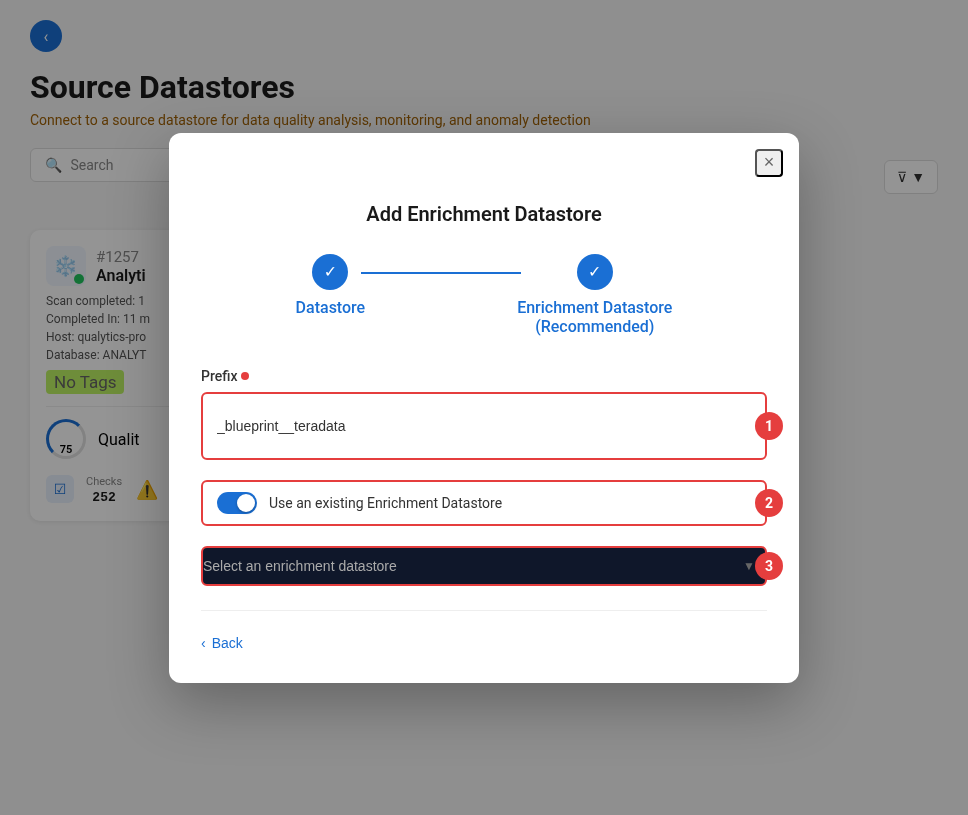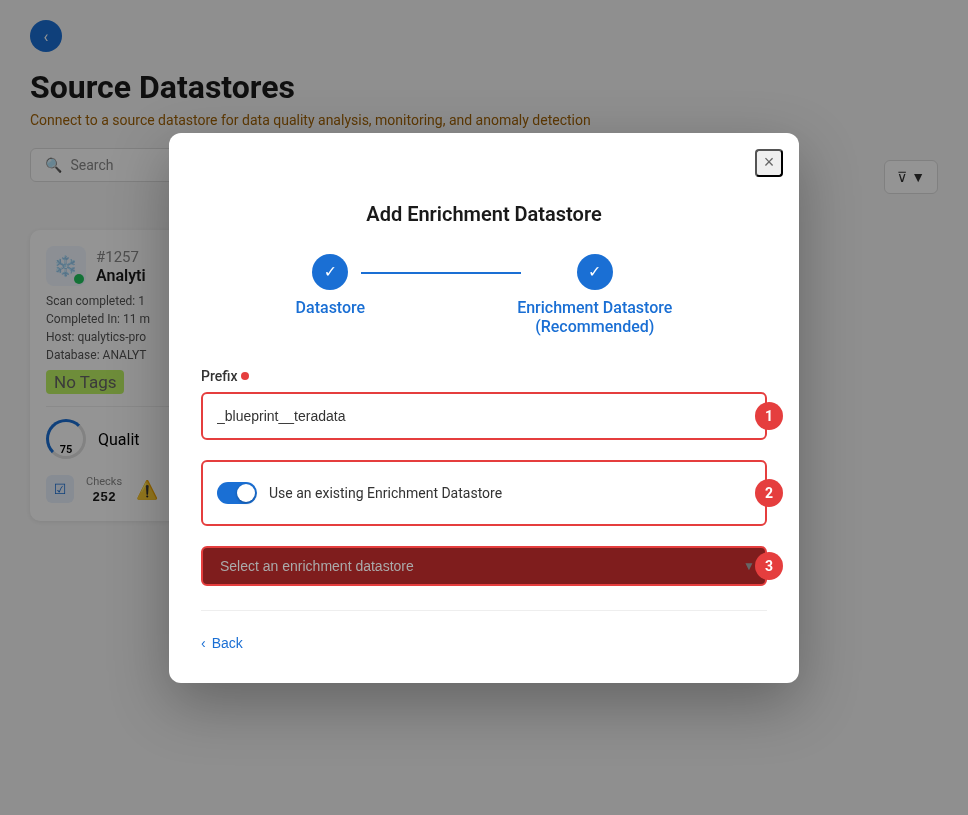--- a/index.html
+++ b/index.html
@@ -330,34 +330,34 @@
     }
 
     .field-wrapper {
       position: relative;
     }
 
     .text-input {
       width: 100%;
       border: 2px solid #e53e3e;
       border-radius: 6px;
-      padding: 14px 14px;
+      padding: 24px 14px;
       font-size: 14px;
       color: #333;
       outline: none;
       background: white;
     }
 
     .toggle-row {
       display: flex;
       align-items: center;
       gap: 12px;
       border: 2px solid #e53e3e;
       border-radius: 6px;
-      padding: 20px 14px;
+      padding: 10px 14px;
       background: white;
     }
 
     .toggle-switch {
       width: 40px;
       height: 22px;
       background: #1a6fd4;
       border-radius: 11px;
       position: relative;
       cursor: pointer;
@@ -377,25 +377,25 @@
 
     .toggle-label {
       font-size: 14px;
       color: #333;
     }
 
     .select-input {
       width: 100%;
       border: 2px solid #e53e3e;
       border-radius: 6px;
-      padding: 10px 17px;
+      padding: 10px 0;
       font-size: 14px;
       color: #aaa;
       outline: none;
-      background: #7f1d1d;
+      background: #0f172a;
       appearance: none;
       cursor: pointer;
     }
 
     .select-wrapper {
       position: relative;
     }
 
     .select-arrow {
       position: absolute;

